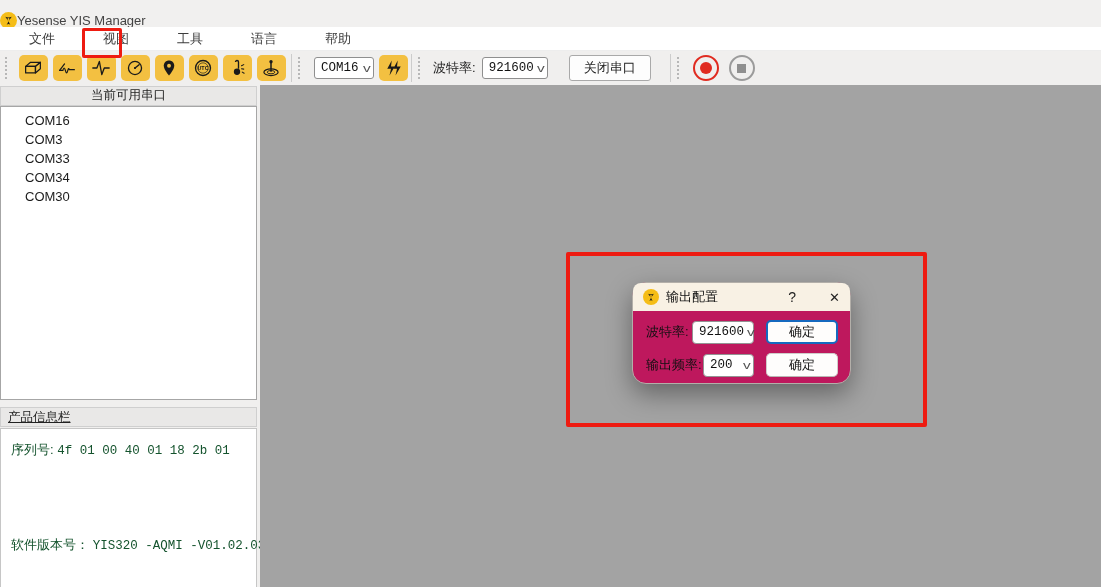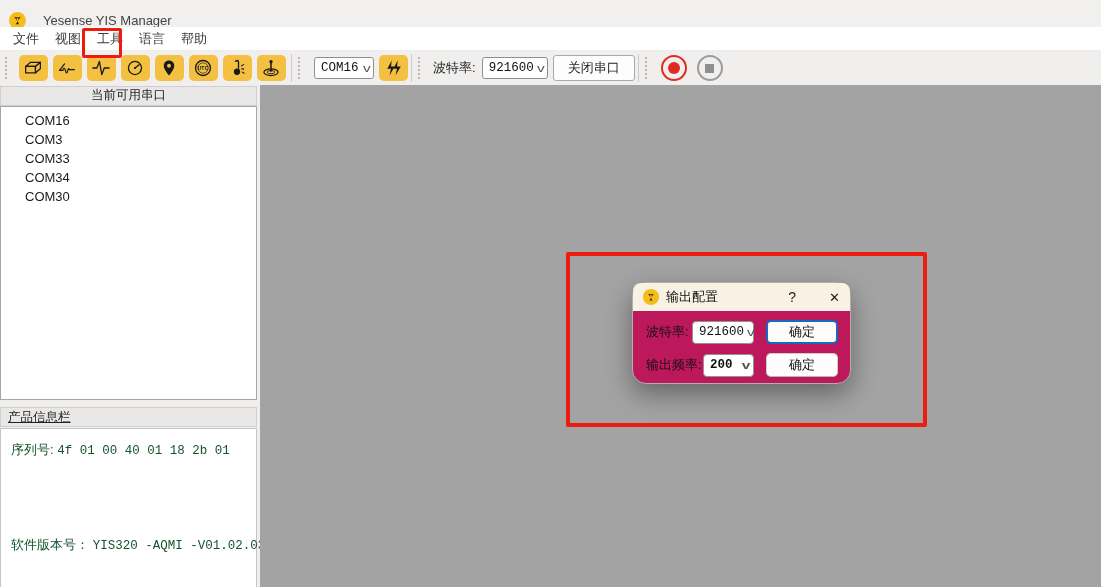--- a/index.html
+++ b/index.html
@@ -3,50 +3,50 @@
 <meta charset="utf-8">
 <style>
   html,body{margin:0;padding:0;}
   body{
     width:1101px;height:587px;position:relative;overflow:hidden;
     font-family:"Liberation Sans","DejaVu Sans",sans-serif;
     background:#a3a3a3;font-size:13px;color:#333;
   }
   
   .titlebar{position:absolute;left:0;top:0;width:100%;height:41px;background:#f1f0ef;
-    display:flex;align-items:center;padding-left:9px;box-sizing:border-box;gap:17px;}
+    display:flex;align-items:center;padding-left:0;box-sizing:border-box;gap:0;}
   .app-logo{width:17px;height:17px;border-radius:50%;background:#f5bd17;display:flex;
     align-items:center;justify-content:center;flex:none;}
   .app-logo svg{display:block;}
   .title-text{font-size:13px;color:#444;}
   
   .menubar{position:absolute;left:0;top:27px;width:100%;height:24px;background:#ffffff;
     display:flex;align-items:center;padding-left:5px;box-sizing:border-box;
     border-bottom:1px solid #ededed;}
-  .menu-item{padding:3px 8px;margin:0 0;color:#3c3c3c;cursor:default;}
+  .menu-item{padding:3px 8px;margin:0 16px;color:#3c3c3c;cursor:default;}
   
   .toolbar{position:absolute;left:0;top:51px;width:100%;height:34px;background:#f0efee;
     display:flex;align-items:center;padding:0 2px;box-sizing:border-box;}
   .tb-handle{width:5px;height:22px;border-left:2px dotted #b7b7b7;margin:0 4px 0 3px;flex:none;}
   .tb-sep{width:1px;height:28px;background:#cccccc;margin:0 3px;flex:none;}
   .tb-icon-btn{width:29px;height:26px;background:#f3c041;border-radius:5px;margin:0 2.5px;
     display:flex;align-items:center;justify-content:center;flex:none;cursor:pointer;}
   .tb-icon-btn svg{display:block;}
   .combo{height:22px;background:#fff;border:1px solid #8f8f8f;border-radius:3px;
     display:flex;align-items:center;padding:0 4px 0 6px;box-sizing:border-box;gap:4px;
     font-family:"Liberation Mono","DejaVu Sans Mono",monospace;font-size:12.5px;color:#111;}
   .combo .chev{font-family:"Liberation Sans",sans-serif;color:#555;font-size:11px;
     transform:scaleX(1.4);margin-left:auto;}
   .tb-combo-port{width:60px;margin:0 5px;}
   .tb-refresh{width:29px;height:26px;background:#f3c041;border-radius:5px;display:flex;
     align-items:center;justify-content:center;flex:none;cursor:pointer;}
   .tb-label{margin:0 6px 0 4px;color:#222;}
   .tb-combo-baud{width:66px;margin-right:5px;}
   .tb-btn{height:24px;background:#fdfdfd;border:1px solid #a9a9a9;border-radius:3px;
-    padding:0 14px;display:flex;align-items:center;color:#222;margin:0 0;cursor:pointer;}
+    padding:0 14px;display:flex;align-items:center;color:#222;margin:0 16px;cursor:pointer;}
   .rec-btn{width:22px;height:22px;border-radius:50%;border:2px solid #e02b20;margin:0 5px;
     display:flex;align-items:center;justify-content:center;background:#f0efee;cursor:pointer;}
   .rec-dot{width:12px;height:12px;border-radius:50%;background:#e02b20;}
   .stop-btn{width:22px;height:22px;border-radius:50%;border:2px solid #9b9b9b;margin:0 5px;
     display:flex;align-items:center;justify-content:center;background:#f0efee;cursor:pointer;}
   .stop-sq{width:9px;height:9px;background:#8f8f8f;}
   
   .left-dock{position:absolute;left:0;top:85px;width:260px;bottom:0;background:#f0efee;}
   .panel-hdr{position:absolute;left:0;right:3px;height:20px;background:#e9e8e7;
     border:1px solid #cfcfcf;display:flex;align-items:center;padding:0 7px;
@@ -75,21 +75,21 @@
     align-items:center;padding:0 10px;gap:7px;}
   .dlg-logo{width:16px;height:16px;border-radius:50%;background:#f5bd17;display:flex;
     align-items:center;justify-content:center;flex:none;}
   .dlg-title-text{font-size:13px;color:#111;}
   .dlg-help{margin-left:auto;margin-right:26px;color:#222;font-size:14px;cursor:pointer;}
   .dlg-close{color:#222;font-size:13px;cursor:pointer;}
   .dlg-row{display:flex;align-items:center;margin:9px 12px 0 13px;}
   .dlg-label{color:#111;white-space:nowrap;}
   .dlg-combo{margin-left:auto;height:23px;border-radius:4px;border:1px solid #939393;}
   .combo-w1{width:62px;}
-  .combo-w2{width:51px;font-weight:bold;}
+  .combo-w2{width:51px;}
   .dlg-ok{width:72px;height:24px;margin-left:12px;background:#fefdfc;border-radius:5px;
     display:flex;align-items:center;justify-content:center;color:#111;box-sizing:border-box;
     cursor:pointer;font-family:Liberation Serif, serif;}
   .ok-primary{border:2px solid #1569bf;}
   .ok-normal{border:1px solid #cfcdca;border-bottom-color:#b9b7b4;}
   
   .anno{position:absolute;border:3px solid #ee1b11;border-radius:2px;z-index:60;pointer-events:none;}
   .anno-menu{left:82px;top:28px;width:34px;height:24px;}
   .anno-dialog{left:566px;top:252px;width:353px;height:167px;border-width:4px;}
 </style>

